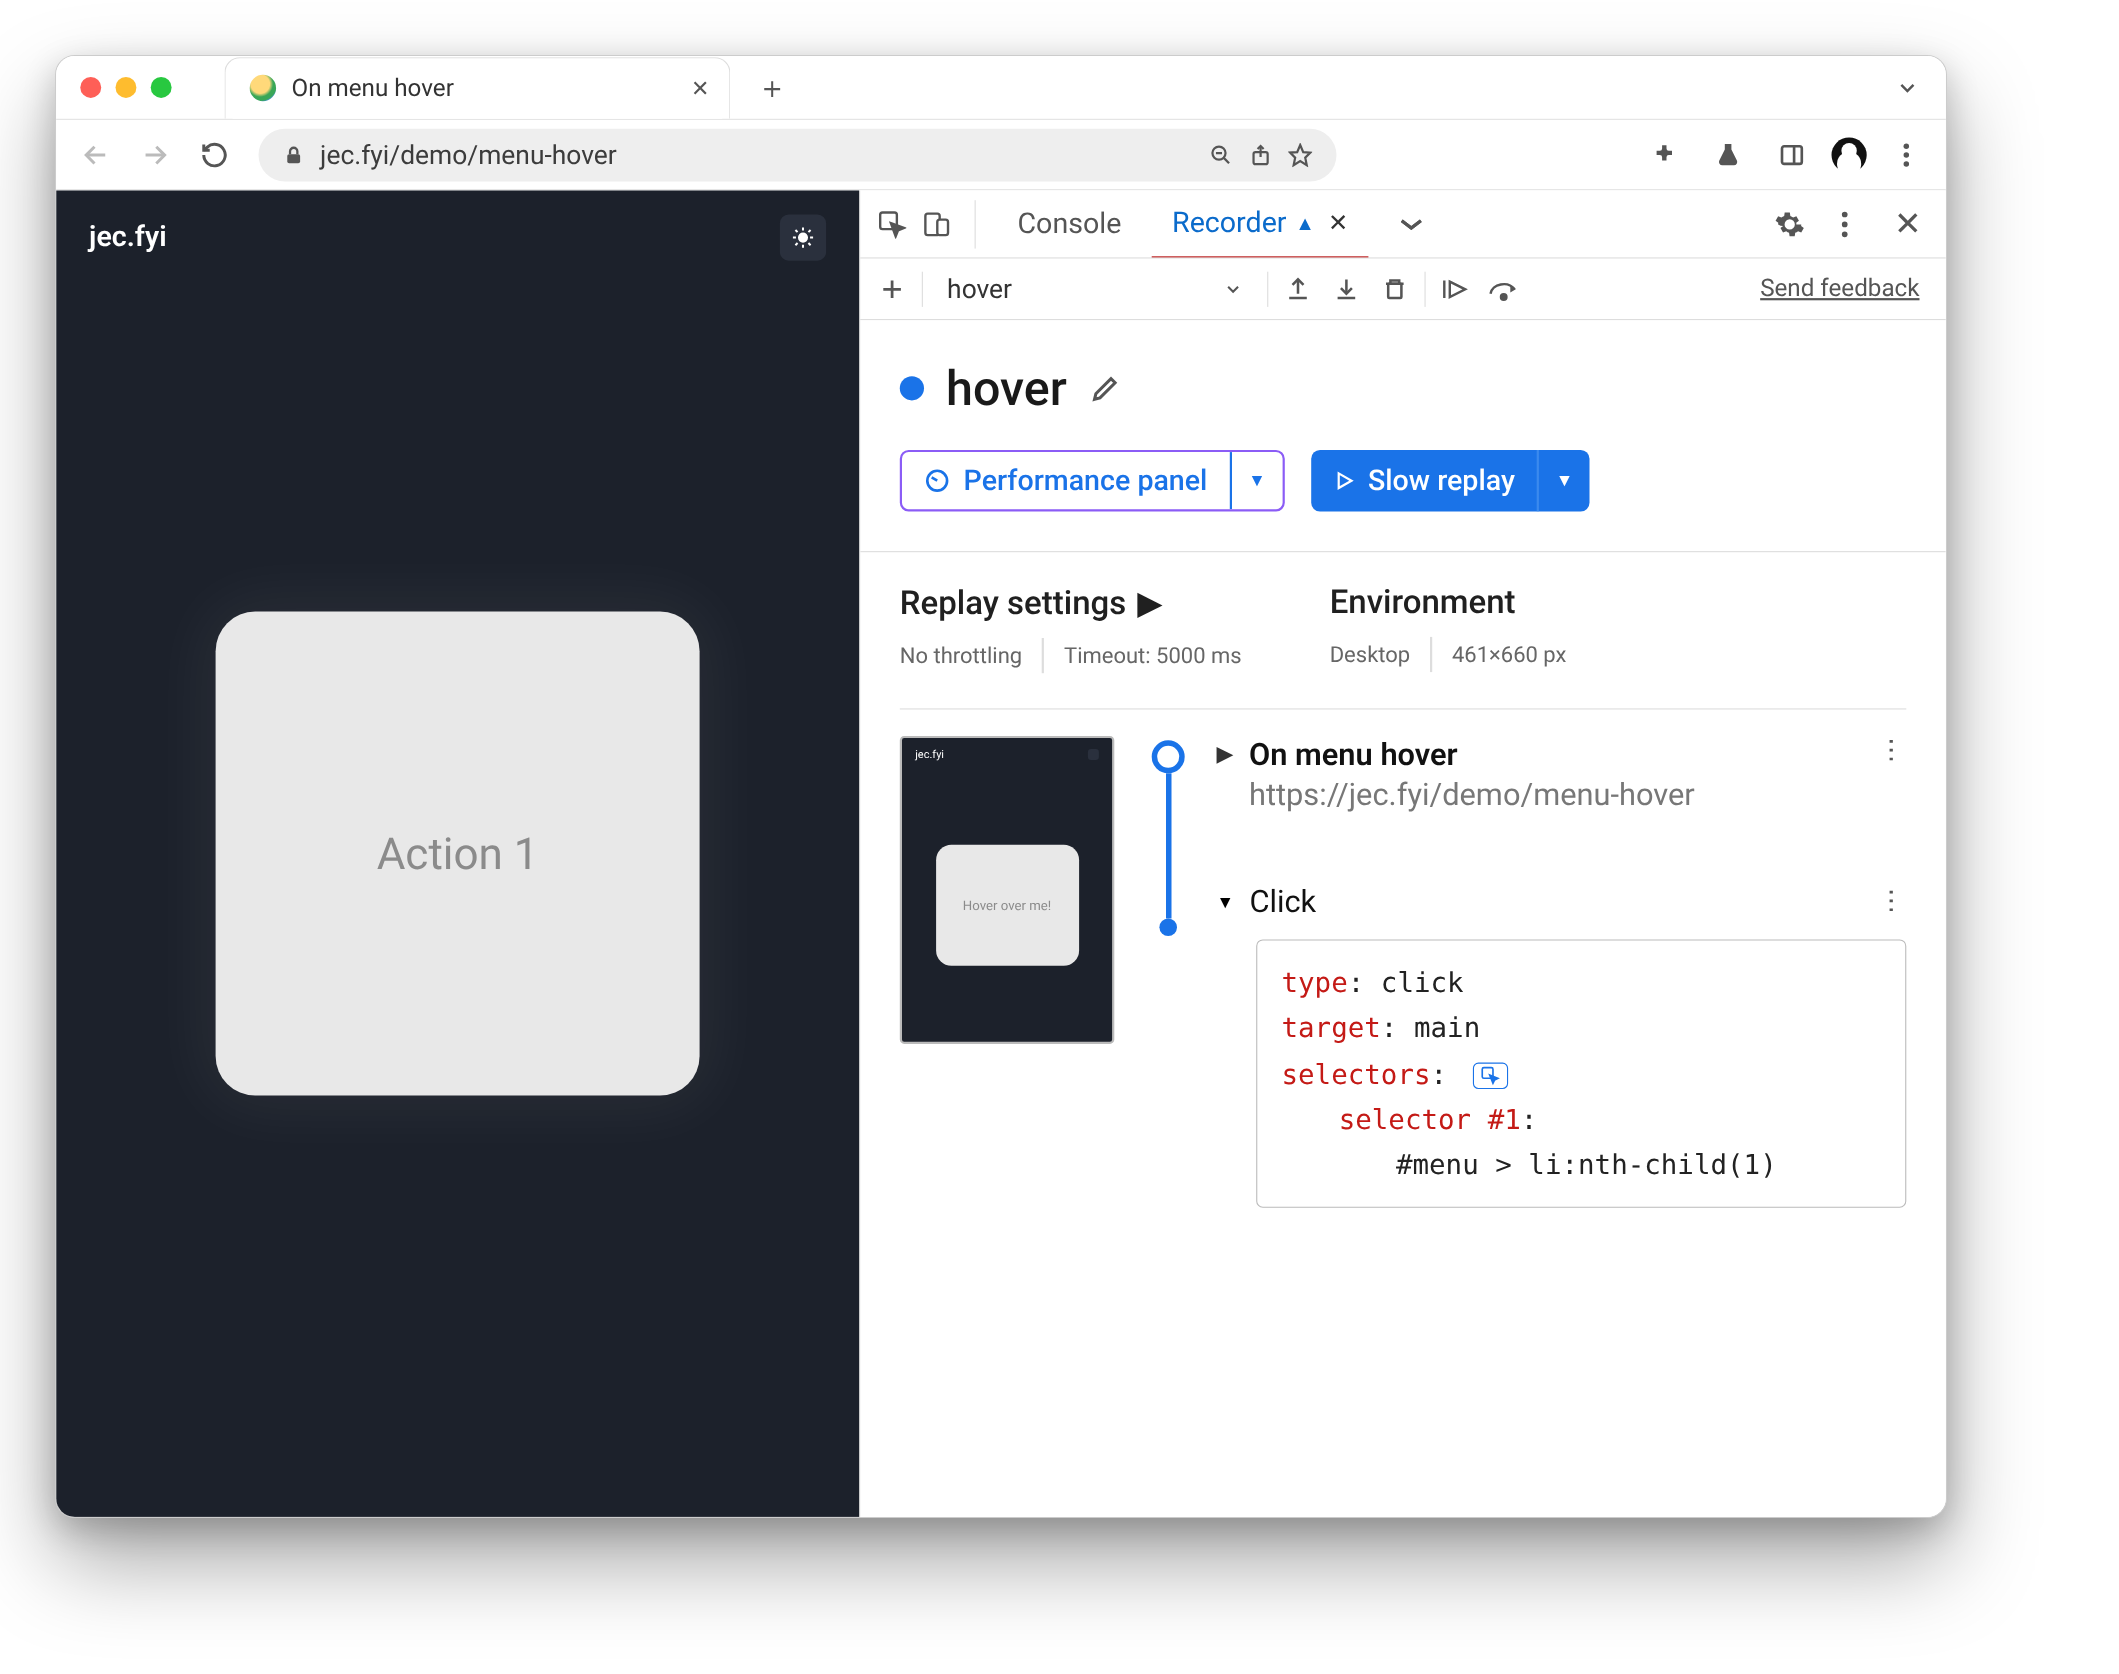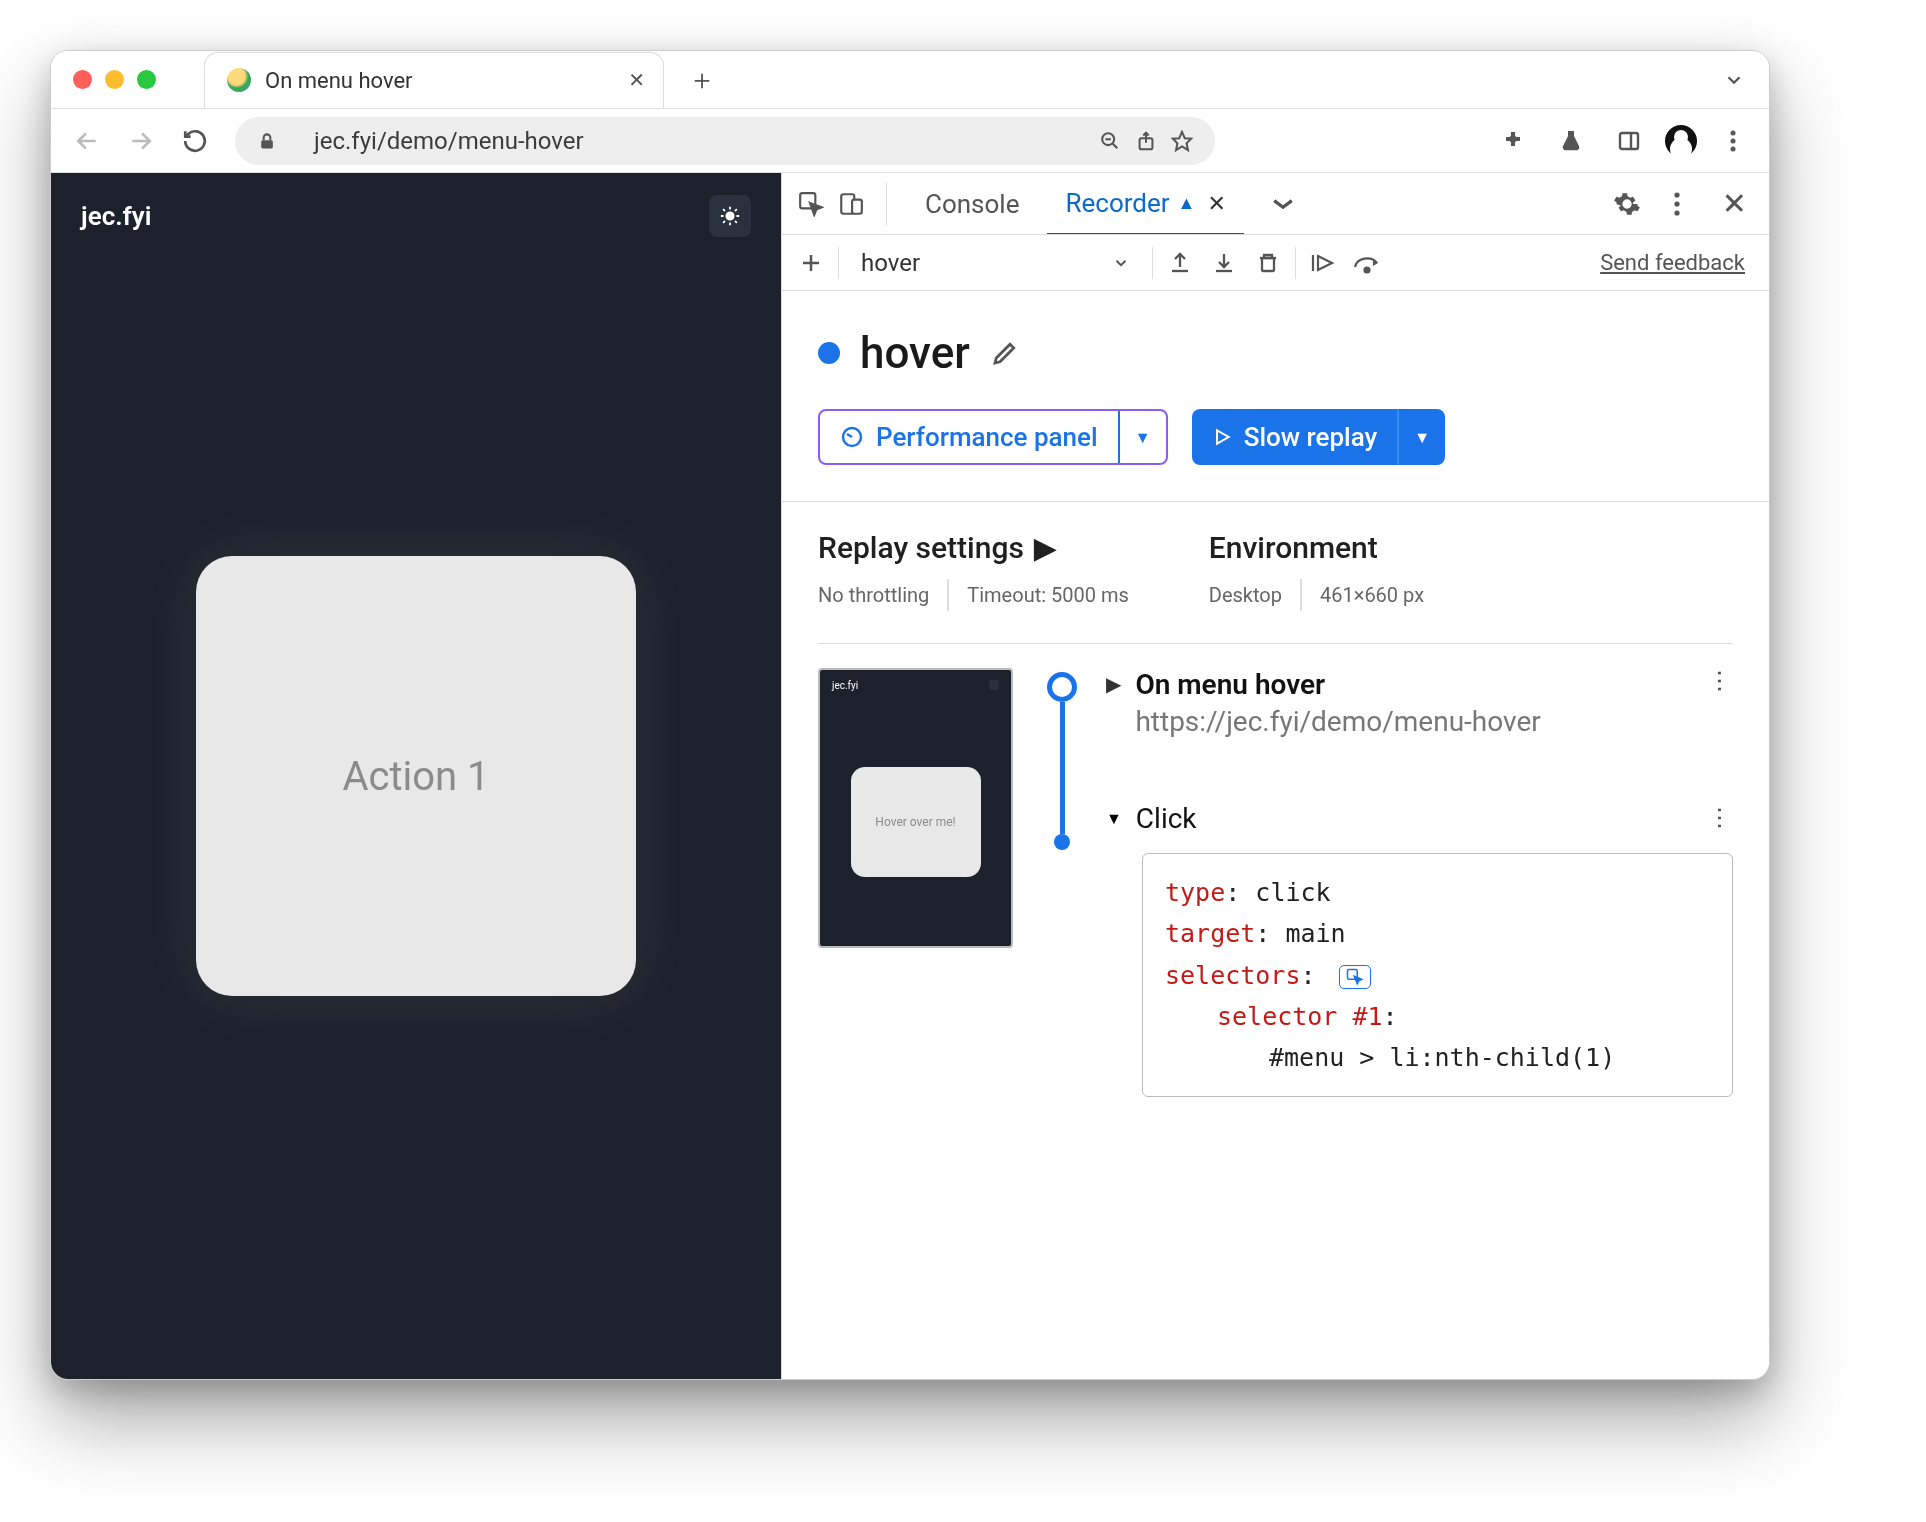--- a/index.html
+++ b/index.html
@@ -26,21 +26,21 @@
 .tab .close { font-size: 20px; color: #555; }
 .newtab { margin-left: 18px; font-size: 28px; color: #555; width: 40px; height: 40px; display:flex;align-items:center;justify-content:center;border-radius:50%; }
 .tab-spacer { flex: 1; }
 .tabs-overflow { margin-right: 24px; color: #555; }
 
 
 .toolbar { height: 64px; display: flex; align-items: center; padding: 0 14px; gap: 10px; background:#fff; border-bottom: 1px solid #e0e0e0;}
 .tb-btn { width: 44px; height: 44px; display:flex; align-items:center; justify-content:center; color:#555; border-radius: 50%; }
 .tb-btn.dim { color: #bbb; }
 .omnibox { flex: 0 0 980px; height: 48px; background: #eeeeee; border-radius: 24px; display:flex; align-items:center; padding: 0 22px; gap: 14px; margin: 0 8px;}
-.omnibox .url { font-size: 24px; color: #3c3c3c; flex:1;margin-left:23px; }
+.omnibox .url { font-size: 24px; color: #3c3c3c; flex:1; }
 .omnibox .ob-icn { color:#555; }
 .toolbar-right { display:flex; align-items:center; gap: 14px; margin-left:auto; }
 .avatar { width: 32px; height: 32px; border-radius: 50%; background: #111; display:flex;align-items:center;justify-content:center; }
 .avatar::after { content:""; width:14px;height:14px;border-radius:50%;background:#fff;box-shadow:0 12px 0 4px #fff; transform:translateY(-4px);}
 
 
 .body { flex:1; display:flex; overflow:hidden; }
 
 
 .site { width: 730px; background: #1c212b; color:#fff; position:relative; }

